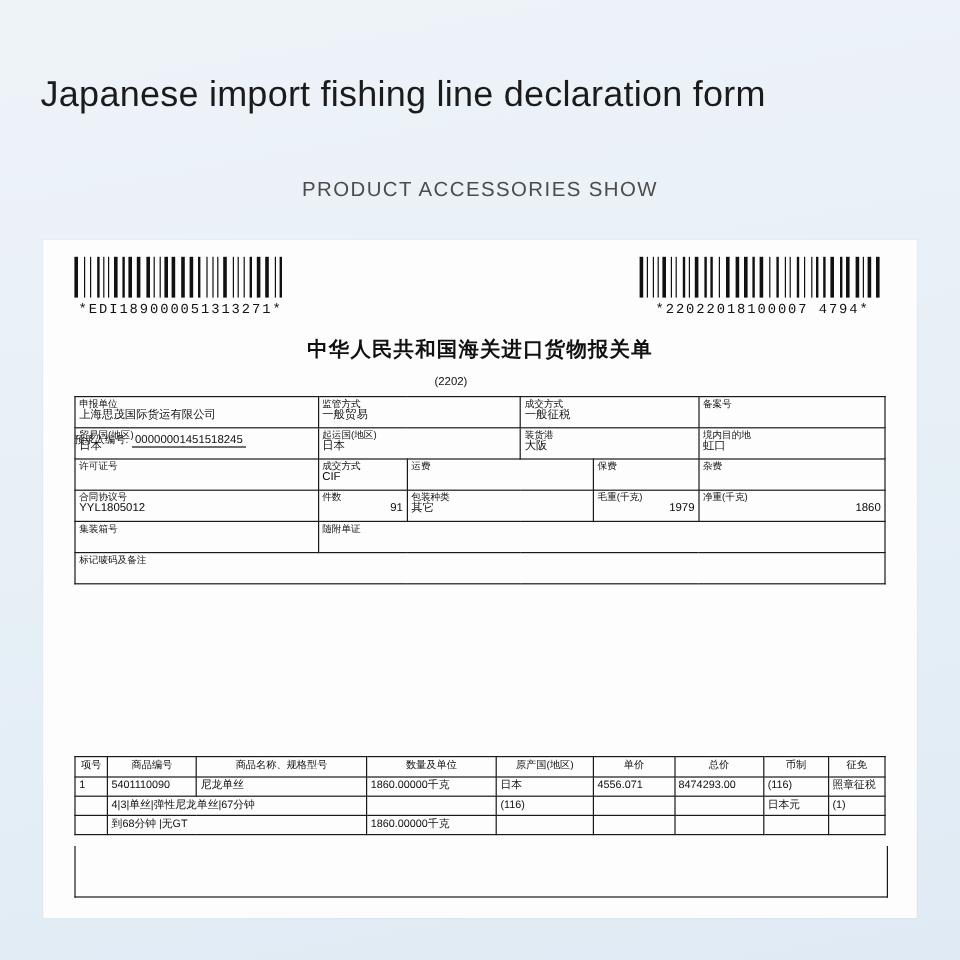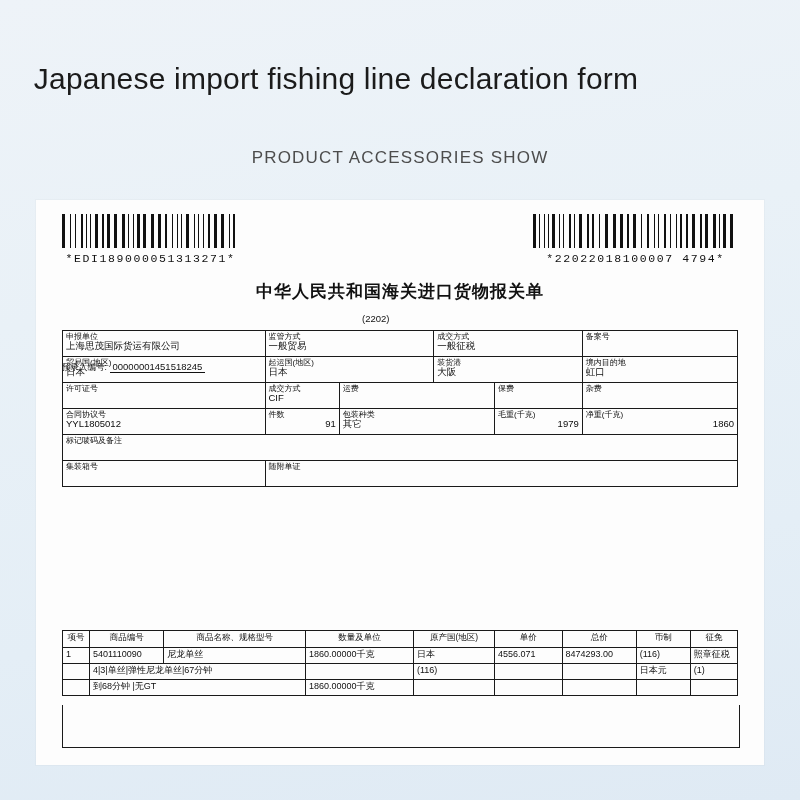--- a/index.html
+++ b/index.html
@@ -405,31 +405,31 @@
           <td class="tall">
             <div class="lbl">毛重(千克)</div>
             <div class="val right">1979</div>
           </td>
           <td class="tall" colspan="2">
             <div class="lbl">净重(千克)</div>
             <div class="val right">1860</div>
           </td>
         </tr>
         <tr>
+          <td>
+            <div class="lbl">集装箱号</div>
+          </td>
+          <td colspan="6">
+            <div class="lbl">随附单证</div>
+          </td>
+        </tr>
+        <tr>
           <td class="marks" colspan="7">
             <div class="lbl">标记唛码及备注</div>
             <div class="val"></div>
-          </td>
-        </tr>
-        <tr>
-          <td>
-            <div class="lbl">集装箱号</div>
-          </td>
-          <td colspan="6">
-            <div class="lbl">随附单证</div>
           </td>
         </tr>
       </tbody>
     </table>
 
     <table class="goods">
       <colgroup>
         <col style="width:4%">
           <col style="width:11%">
           <col style="width:21%">

